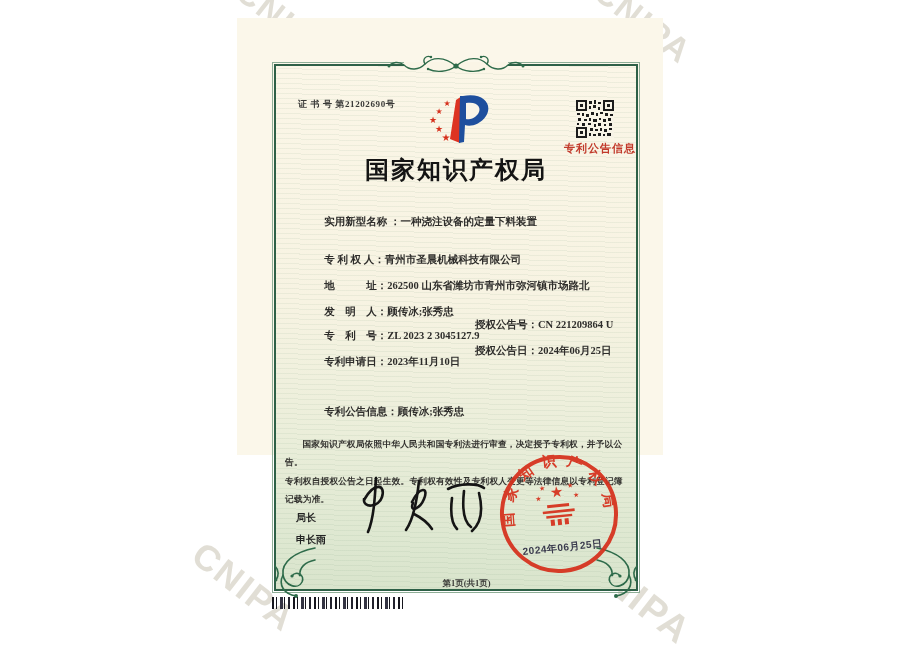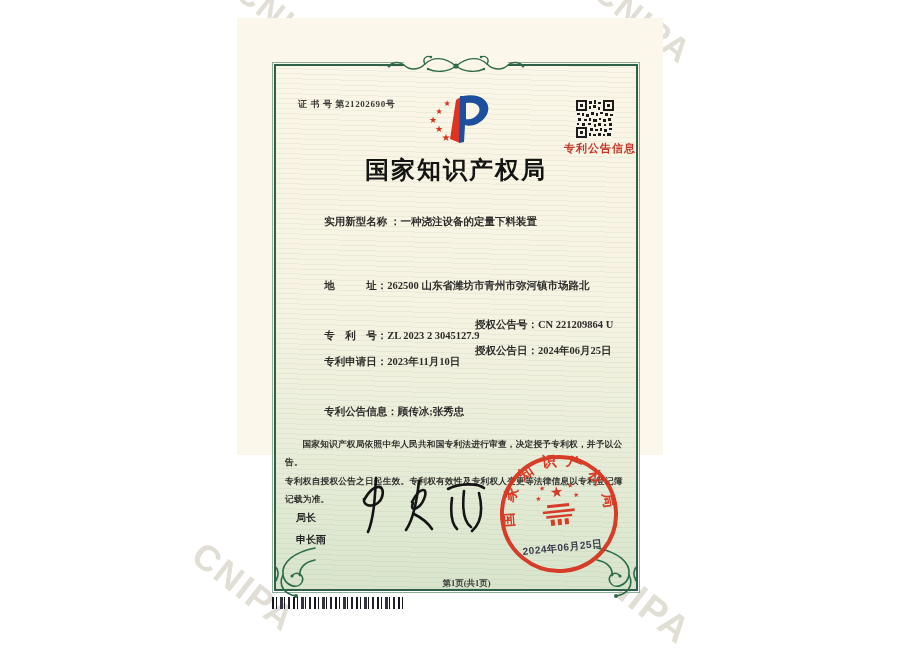--- a/index.html
+++ b/index.html
@@ -211,22 +211,28 @@
             </g>
           </svg>
           <div class="qr-caption">专利公告信息</div>
         </div>
 
         <div class="title">国家知识产权局</div>
 
         <div class="row" style="top:138px">
           <span class="lbl">实用新型名称 ：</span><span class="val">一种浇注设备的定量下料装置</span>
         </div>
+        <div class="row" style="top:176px">
+          <span class="lbl">专 利 权 人：</span><span class="val">青州市圣晨机械科技有限公司</span>
+        </div>
         <div class="row" style="top:202px">
           <span class="lbl">地　　　址：</span><span class="val">262500 山东省潍坊市青州市弥河镇市场路北</span>
+        </div>
+        <div class="row" style="top:228px">
+          <span class="lbl">发　明　人：</span><span class="val">顾传冰;张秀忠</span>
         </div>
         <div class="row" style="top:252px">
           <span class="lbl">专　利　号：</span><span class="val">ZL 2023 2 3045127.9</span>
           <span class="pair2"><span class="lbl">授权公告号：</span><span class="val">CN 221209864 U</span></span>
         </div>
         <div class="row" style="top:278px">
           <span class="lbl">专利申请日：</span><span class="val">2023年11月10日</span>
           <span class="pair2"><span class="lbl">授权公告日：</span><span class="val">2024年06月25日</span></span>
         </div>
         <div class="row" style="top:328px">

